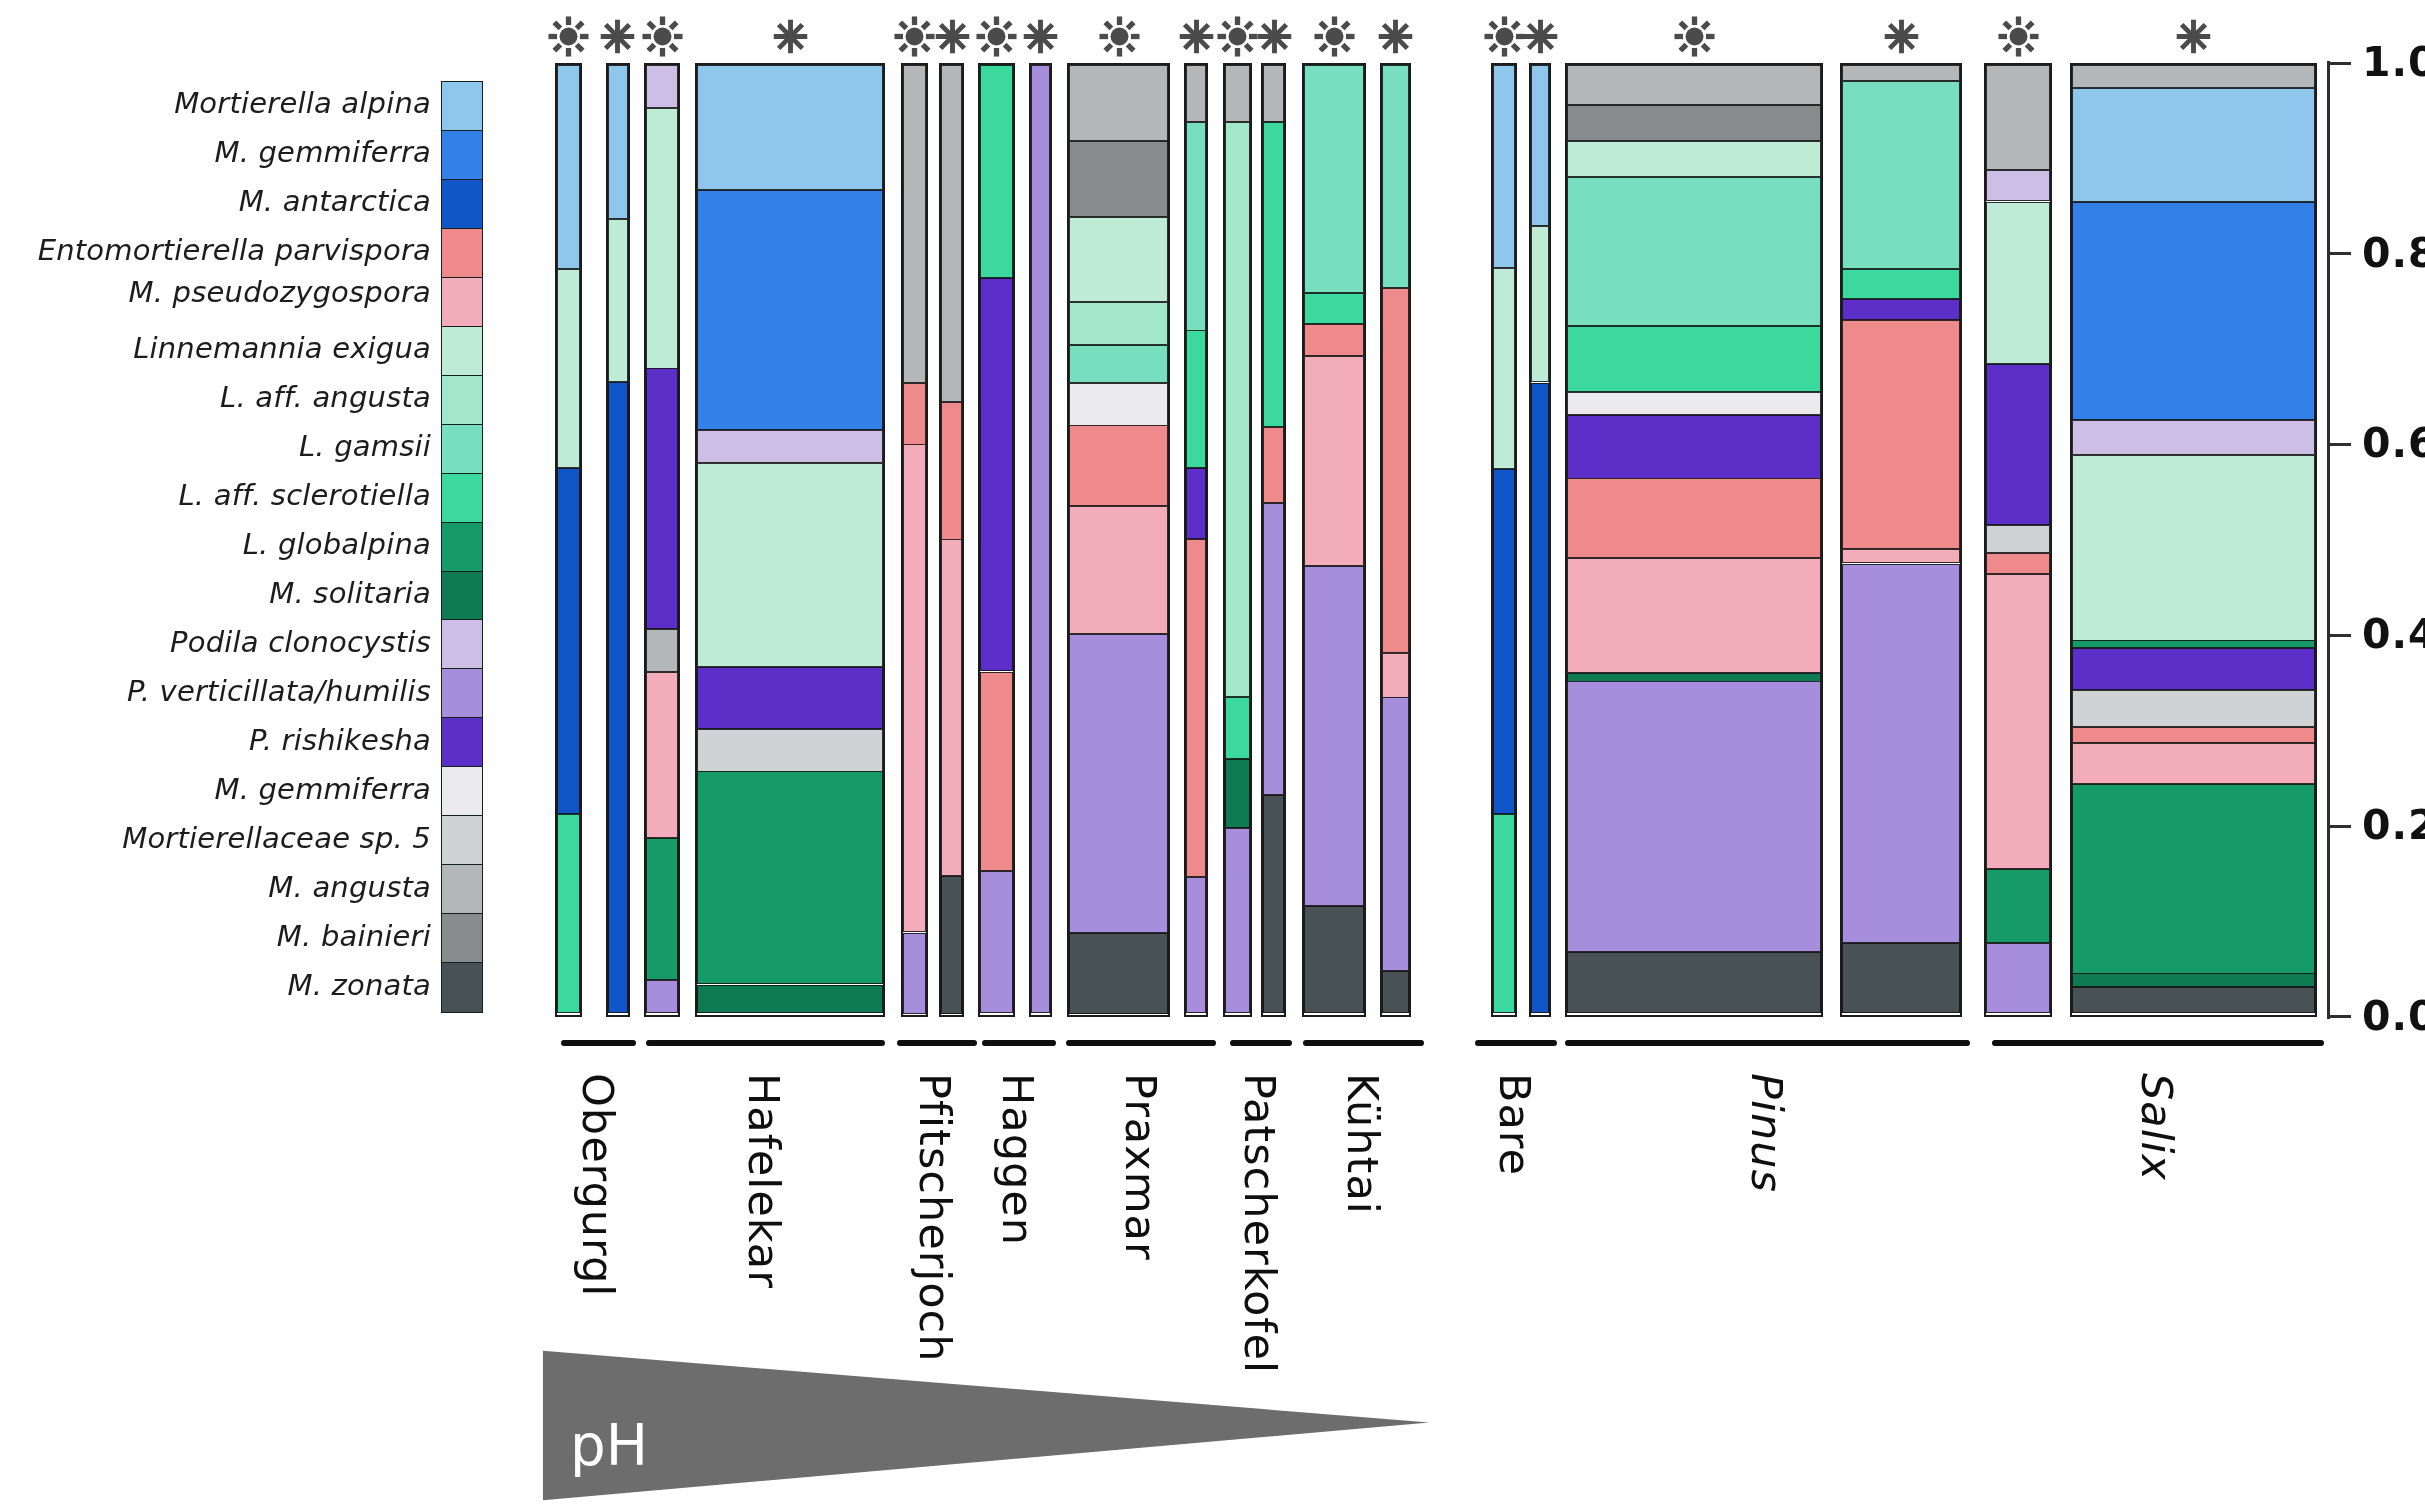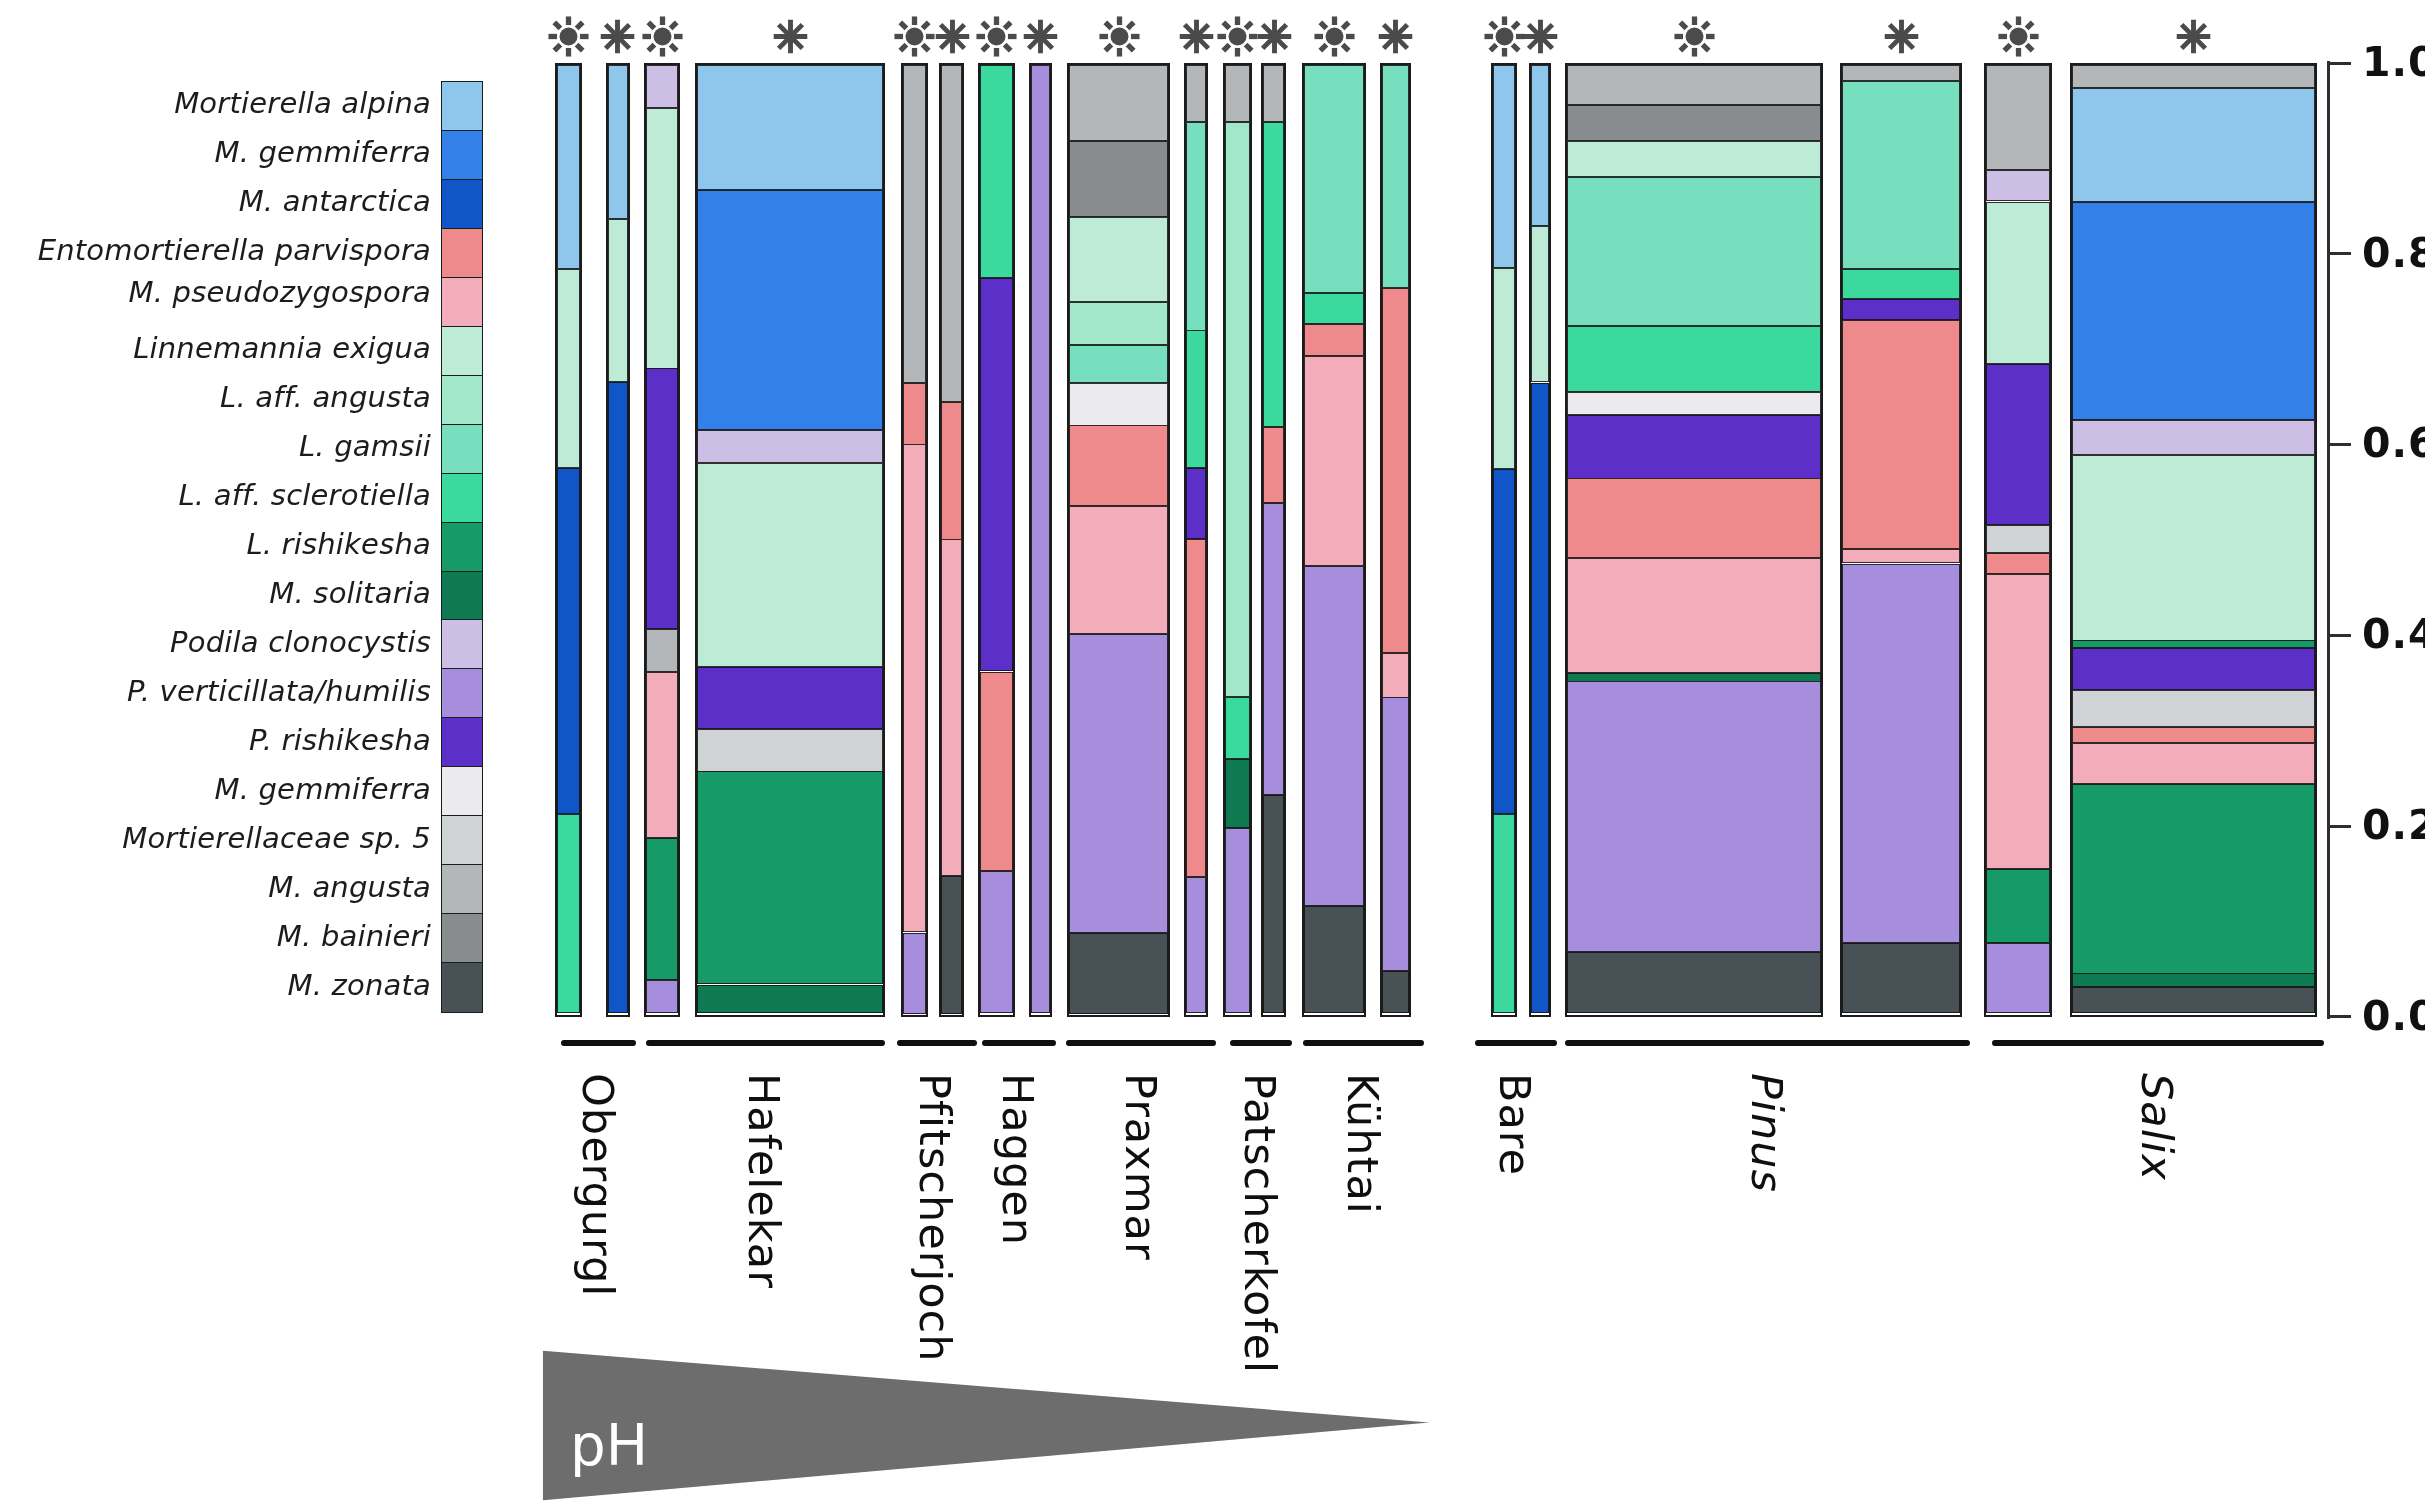--- a/index.html
+++ b/index.html
@@ -30,21 +30,21 @@
   <div id="legend-labels">
       <div class="legend-label" style="top: 78px; height: 49px;">Mortierella alpina</div>
       <div class="legend-label" style="top: 127px; height: 49px;">M. gemmiferra</div>
       <div class="legend-label" style="top: 176px; height: 49px;">M. antarctica</div>
       <div class="legend-label" style="top: 225px; height: 49px;">Entomortierella parvispora</div>
       <div class="legend-label" style="top: 267px; height: 49px;">M. pseudozygospora</div>
       <div class="legend-label" style="top: 323px; height: 49px;">Linnemannia exigua</div>
       <div class="legend-label" style="top: 372px; height: 49px;">L. aff. angusta</div>
       <div class="legend-label" style="top: 421px; height: 49px; margin-left: 19px;">L. gamsii</div>
       <div class="legend-label" style="top: 470px; height: 49px;">L. aff. sclerotiella</div>
-      <div class="legend-label" style="top: 519px; height: 49px;">L. rishikesha</div>
+      <div class="legend-label" style="top: 519px; height: 49px;">L. globalpina</div>
       <div class="legend-label" style="top: 568px; height: 49px;">M. solitaria</div>
       <div class="legend-label" style="top: 617px; height: 49px;">Podila clonocystis</div>
       <div class="legend-label" style="top: 666px; height: 49px;">P. verticillata/humilis</div>
       <div class="legend-label" style="top: 715px; height: 49px;">P. rishikesha</div>
       <div class="legend-label" style="top: 764px; height: 49px;">M. gemmiferra</div>
       <div class="legend-label" style="top: 813px; height: 49px;">Mortierellaceae sp. 5</div>
       <div class="legend-label" style="top: 862px; height: 49px;">M. angusta</div>
       <div class="legend-label" style="top: 911px; height: 49px;">M. bainieri</div>
       <div class="legend-label" style="top: 960px; height: 49px;">M. zonata</div>
     </div>

